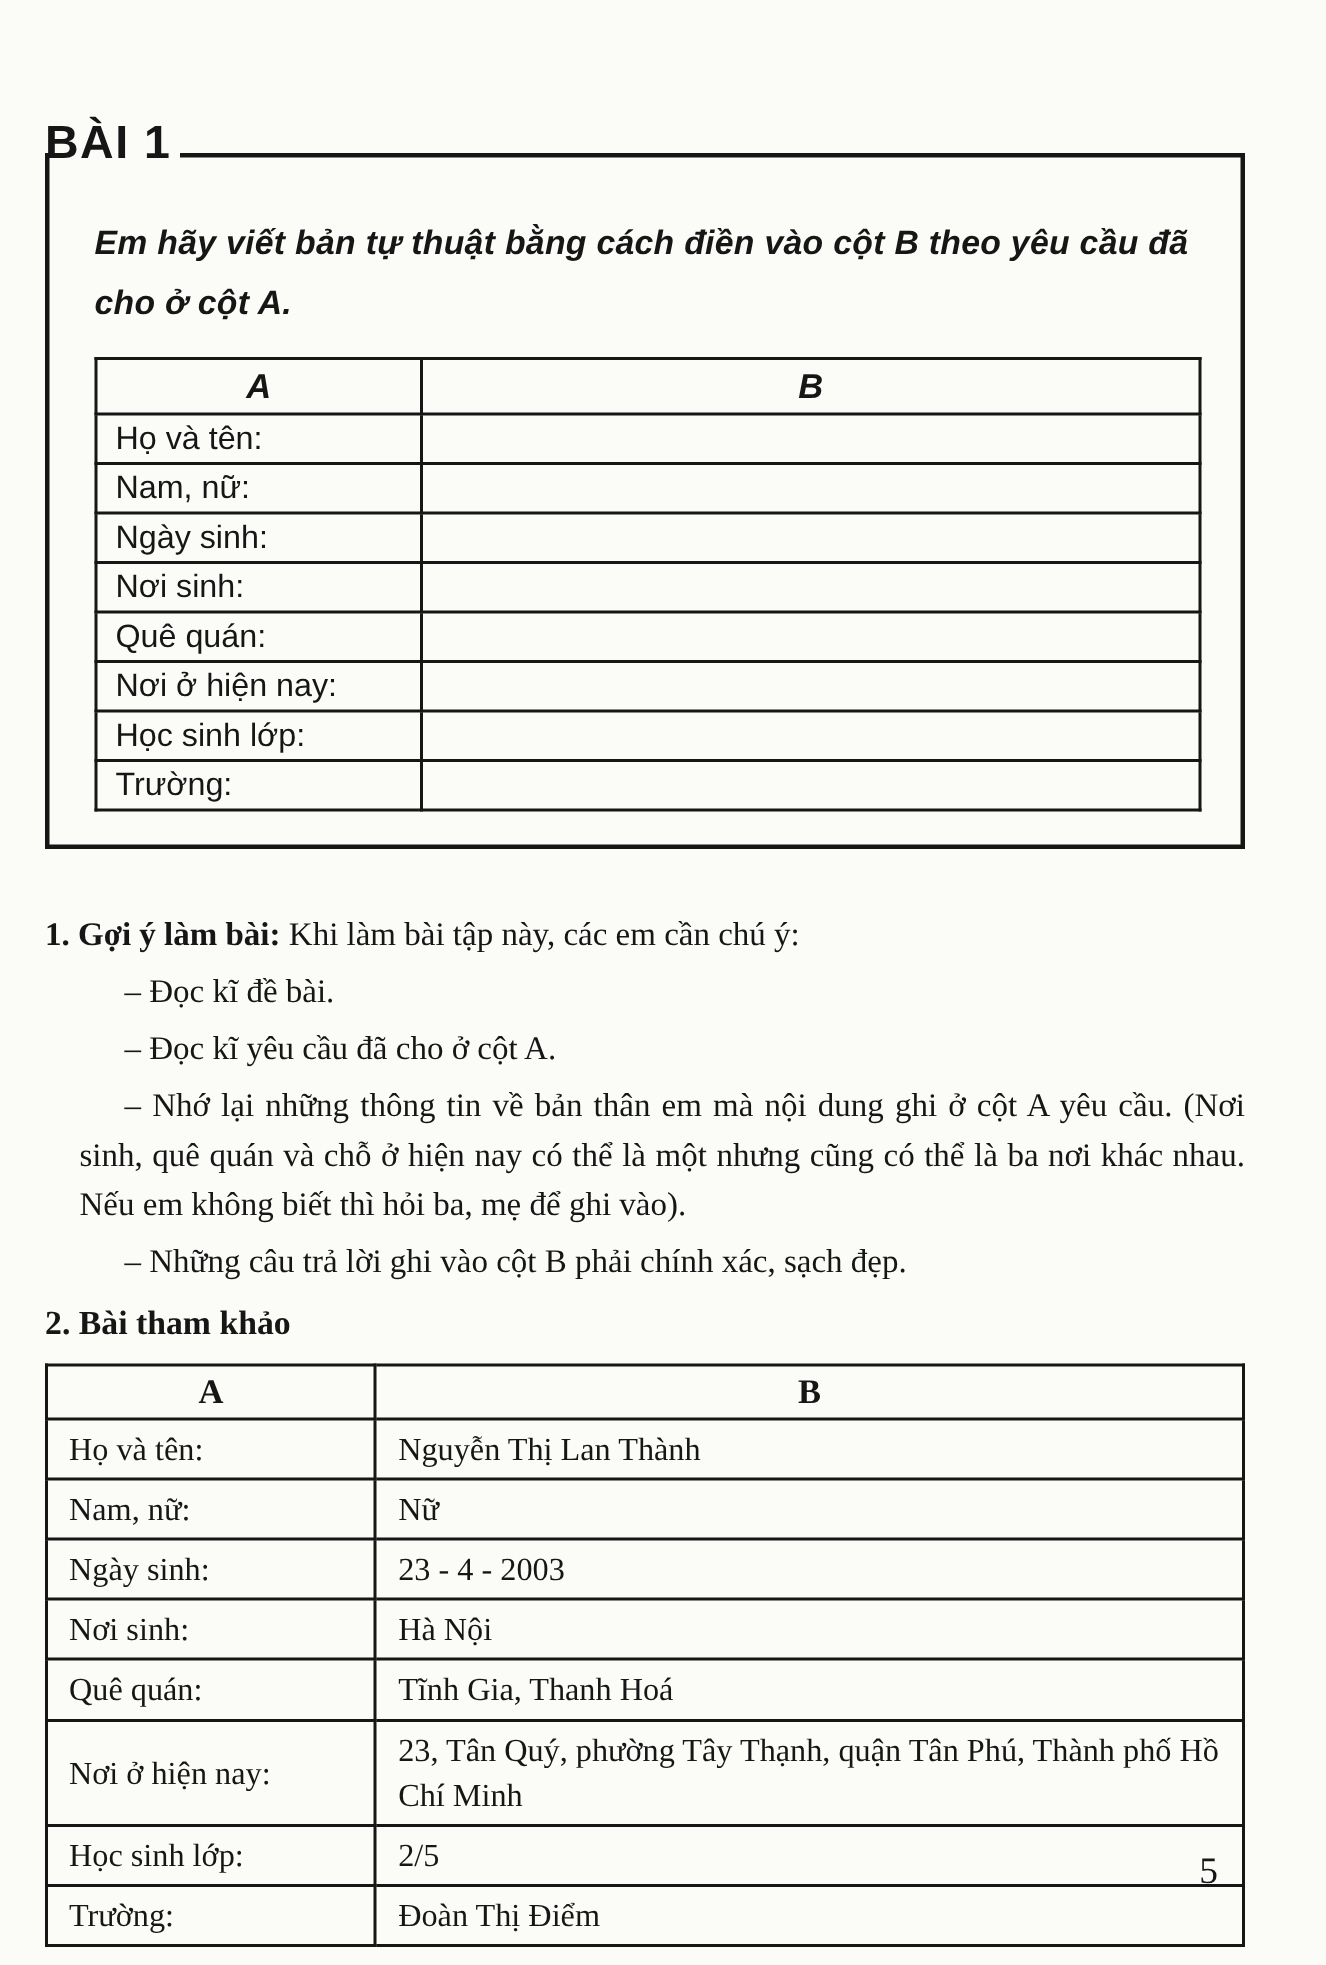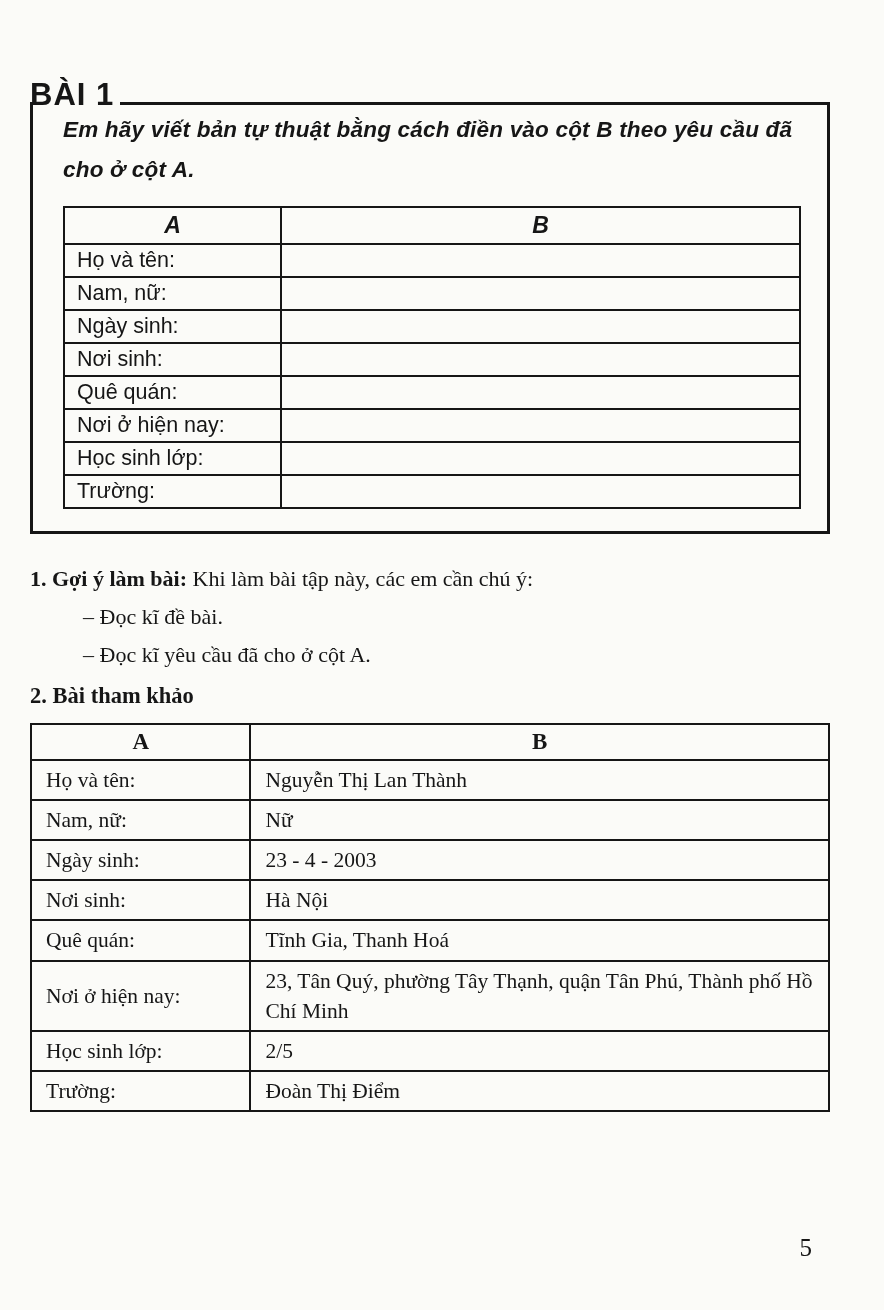--- a/index.html
+++ b/index.html
@@ -32,21 +32,21 @@
     flex: 1;
     border-bottom: 3px solid #161616;
     margin: 0 0 5px 6px;
   }
 
   
   .exercise-box {
     border: 3px solid #161616;
     border-top: none;
     margin-top: -8px;
-    padding: 8px 26px 22px 30px;
+    padding: 40px 26px 22px 30px;
   }
   .exercise-prompt {
     font-family: "Liberation Sans", sans-serif;
     font-weight: 700;
     font-style: italic;
     font-size: 22.5px;
     line-height: 1.78;
     letter-spacing: 0.2px;
   }
 
@@ -60,21 +60,21 @@
   .blank-table td { padding: 2px 12px; height: 33px; }
   .blank-table .colA { width: 29.5%; }
 
   .ref-table { font-size: 21.5px; margin-top: 14px; }
   .ref-table thead th { font-family: "Liberation Serif", serif; }
   .ref-table td { padding: 4px 14px; line-height: 1.4; }
   .ref-table .colA { width: 27.5%; }
 
   
   .body-text { font-size: 22px; line-height: 1.5; text-align: justify; }
-  .guidance-intro { margin-top: 28px; }
+  .guidance-intro { margin-top: 40px; }
   .guidance-heading { font-weight: 700; }
   .bullet { margin-top: 5px; text-indent: 30px; margin-left: 23px; }
   .reference-heading {
     font-weight: 700;
     font-size: 22.5px;
     margin-top: 12px;
   }
 
   
   .page-number {
@@ -138,20 +138,22 @@
           <td></td>
         </tr>
       </tbody>
     </table>
   </div>
 
   <p class="body-text guidance-intro"><b class="guidance-heading">1. Gợi ý làm bài:</b><span> Khi làm bài tập này, các em cần chú ý:</span></p>
 
   <p class="body-text bullet">– Đọc kĩ đề bài.</p>
   <p class="body-text bullet">– Đọc kĩ yêu cầu đã cho ở cột A.</p>
+  <p class="body-text bullet">– Nhớ lại những thông tin về bản thân em mà nội dung ghi ở cột A yêu cầu. (Nơi sinh, quê quán và chỗ ở hiện nay có thể là một nhưng cũng có thể là ba nơi khác nhau. Nếu em không biết thì hỏi ba, mẹ để ghi vào).</p>
+  <p class="body-text bullet">– Những câu trả lời ghi vào cột B phải chính xác, sạch đẹp.</p>
 
   <p class="reference-heading">2. Bài tham khảo</p>
 
   <table class="ref-table">
     <thead>
       <tr>
         <th class="colA">A</th>
         <th>B</th>
       </tr>
     </thead>

